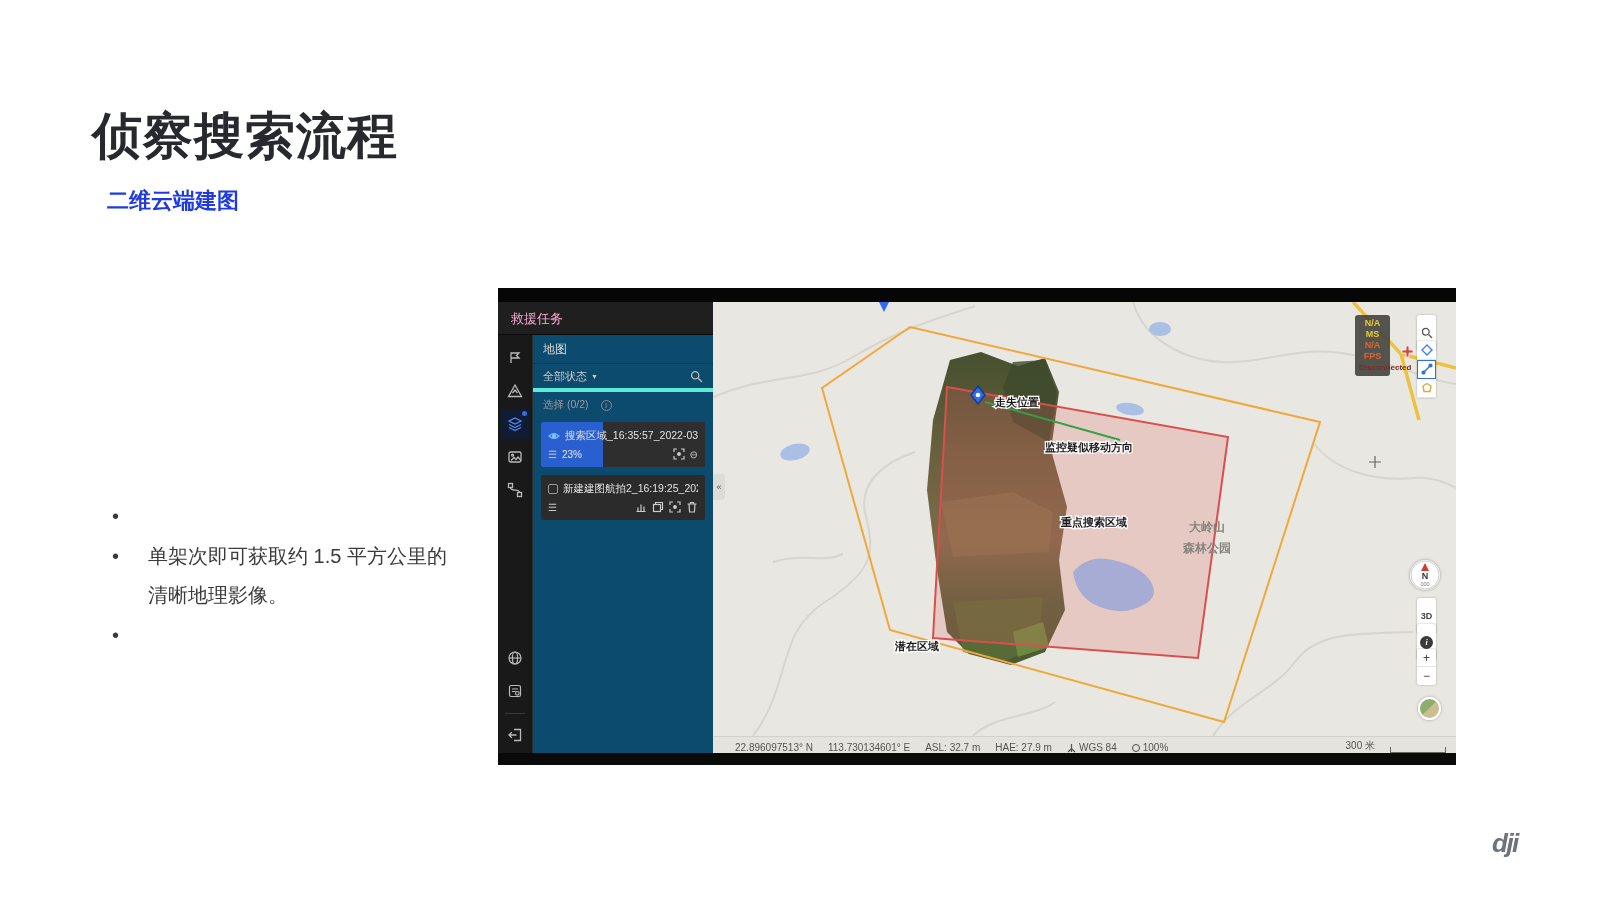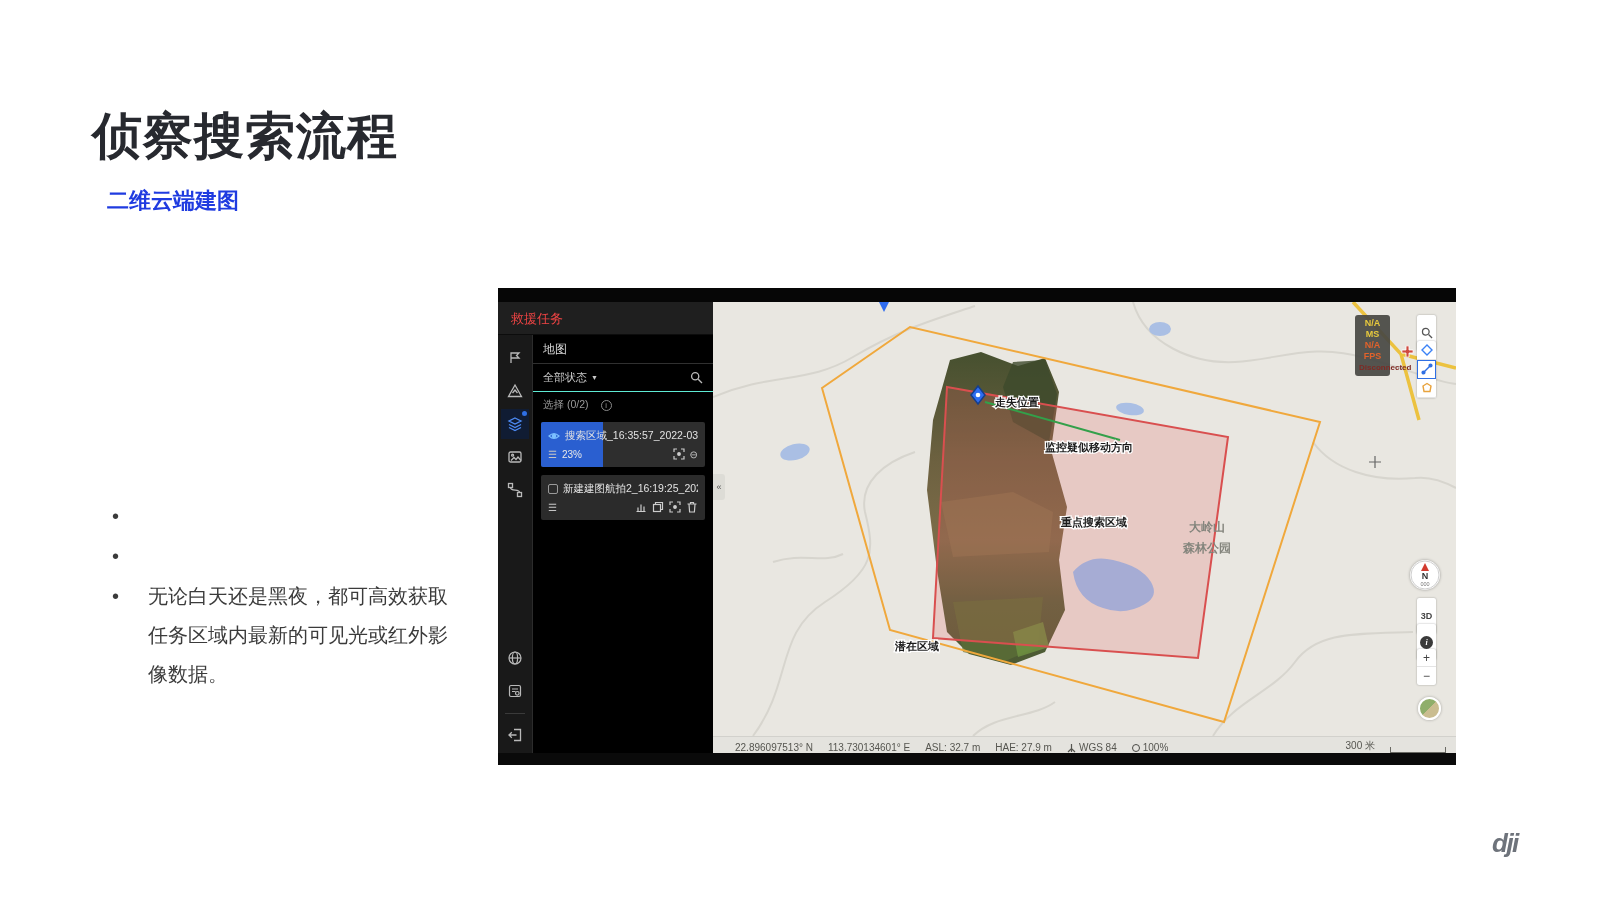--- a/index.html
+++ b/index.html
@@ -12,32 +12,32 @@
   .bullets { position:absolute; left:112px; top:497px; width:356px; }
   .bullet-row { display:flex; margin-bottom:1px; }
   .bullet-glyph { width:36px; font-size:20px; line-height:39px; color:#3b3b3b; }
   .bullet-text { width:312px; font-size:20px; line-height:39px; color:#3b3b3b; }
   .dji-logo { position:absolute; left:1488px; top:826px; }
 
   
   .app { position:absolute; left:498px; top:288px; width:958px; height:477px; background:#141414; overflow:hidden; }
   .app-topbar { position:absolute; left:0; top:0; width:958px; height:14px; background:#060606; }
   .app-bottombar { position:absolute; left:0; bottom:0; width:958px; height:12px; background:#0a0a0a; }
-  .panel-header { position:absolute; left:0; top:14px; width:215px; height:33px; background:#1f1f1f; color:#ef4444;
+  .panel-header { position:absolute; left:0; top:14px; width:215px; height:33px; background:#1f1f1f; color:#f9a8d4;
                   font-size:13px; line-height:33px; padding-left:13px; border-bottom:1px solid #0c0c0c; }
   .rail { position:absolute; left:0; top:47px; width:34px; bottom:12px; background:#191919; display:flex; flex-direction:column; align-items:center; padding-top:8px; }
   .rail-btn { width:28px; height:30px; display:flex; align-items:center; justify-content:center; position:relative; margin-bottom:3px; }
   .rail-btn.active { background:#101c33; }
   .rail-dot { position:absolute; top:2px; right:2px; width:5px; height:5px; border-radius:50%; background:#2f6fe4; }
   .rail-spacer { flex:1; }
   .rail-divider { width:20px; border-top:1px solid #3a3a3a; margin:4px 0 6px; }
 
-  .panel { position:absolute; left:34px; top:47px; width:181px; bottom:12px; background:#000000; border-left:1px solid #2c2c2c; }
+  .panel { position:absolute; left:34px; top:47px; width:181px; bottom:12px; background:#0c4a6e; border-left:1px solid #2c2c2c; }
   .panel-row-map { height:29px; line-height:29px; padding:0 10px; color:#dcdcdc; font-size:12px; border-bottom:1px solid #303030; }
-  .panel-row-filter { height:28px; display:flex; align-items:center; padding:0 10px; color:#c9c9c9; font-size:11px; border-bottom:1px solid #5eead4; }
+  .panel-row-filter { height:28px; display:flex; align-items:center; padding:0 10px; color:#c9c9c9; font-size:11px; border-bottom:4px solid #5eead4; }
   .caret { font-size:7px; margin-left:4px; color:#c9c9c9; }
   .filter-spacer { flex:1; }
   .panel-row-select { height:26px; display:flex; align-items:center; padding:0 10px; color:#9b9b9b; font-size:10.5px; gap:12px; }
   .circle-i { width:11px; height:11px; border:1px solid #8a8a8a; border-radius:50%; font-size:7.5px; line-height:9px; text-align:center; color:#9b9b9b; }
 
   .card { position:relative; margin:4px 8px 8px; height:45px; background:#2e2e2e; border-radius:2px; overflow:hidden; }
   .card + .card { background:#2b2b2b; }
   .card-highlight { position:absolute; left:0; top:0; bottom:0; width:38%; background:#2a5fd0; }
   .card-inner { position:relative; padding:5px 7px 4px; }
   .card-row { display:flex; align-items:center; gap:5px; height:18px; }
@@ -83,24 +83,24 @@
 
 <div class="slide-title">侦察搜索流程</div>
 <div class="slide-subtitle">二维云端建图</div>
 
 <div class="bullets">
   <div class="bullet-row">
     <span class="bullet-glyph">•</span>
   </div>
   <div class="bullet-row">
     <span class="bullet-glyph">•</span>
+    <span class="bullet-text">单架次即可获取约 1.5 平方公里的清晰地理影像。</span>
   </div>
   <div class="bullet-row">
     <span class="bullet-glyph">•</span>
-    <span class="bullet-text">无论白天还是黑夜，都可高效获取任务区域内最新的可见光或红外影像数据。</span>
   </div>
 </div>
 
 <div class="dji-logo">
   <svg width="50" height="34" viewBox="0 0 50 34">
     <text x="4" y="26" font-size="26" font-weight="900" font-style="italic" letter-spacing="-1.5" fill="#6e737b" font-family="Liberation Sans, sans-serif">dji</text>
   </svg>
 </div>
 
 <div class="app">

